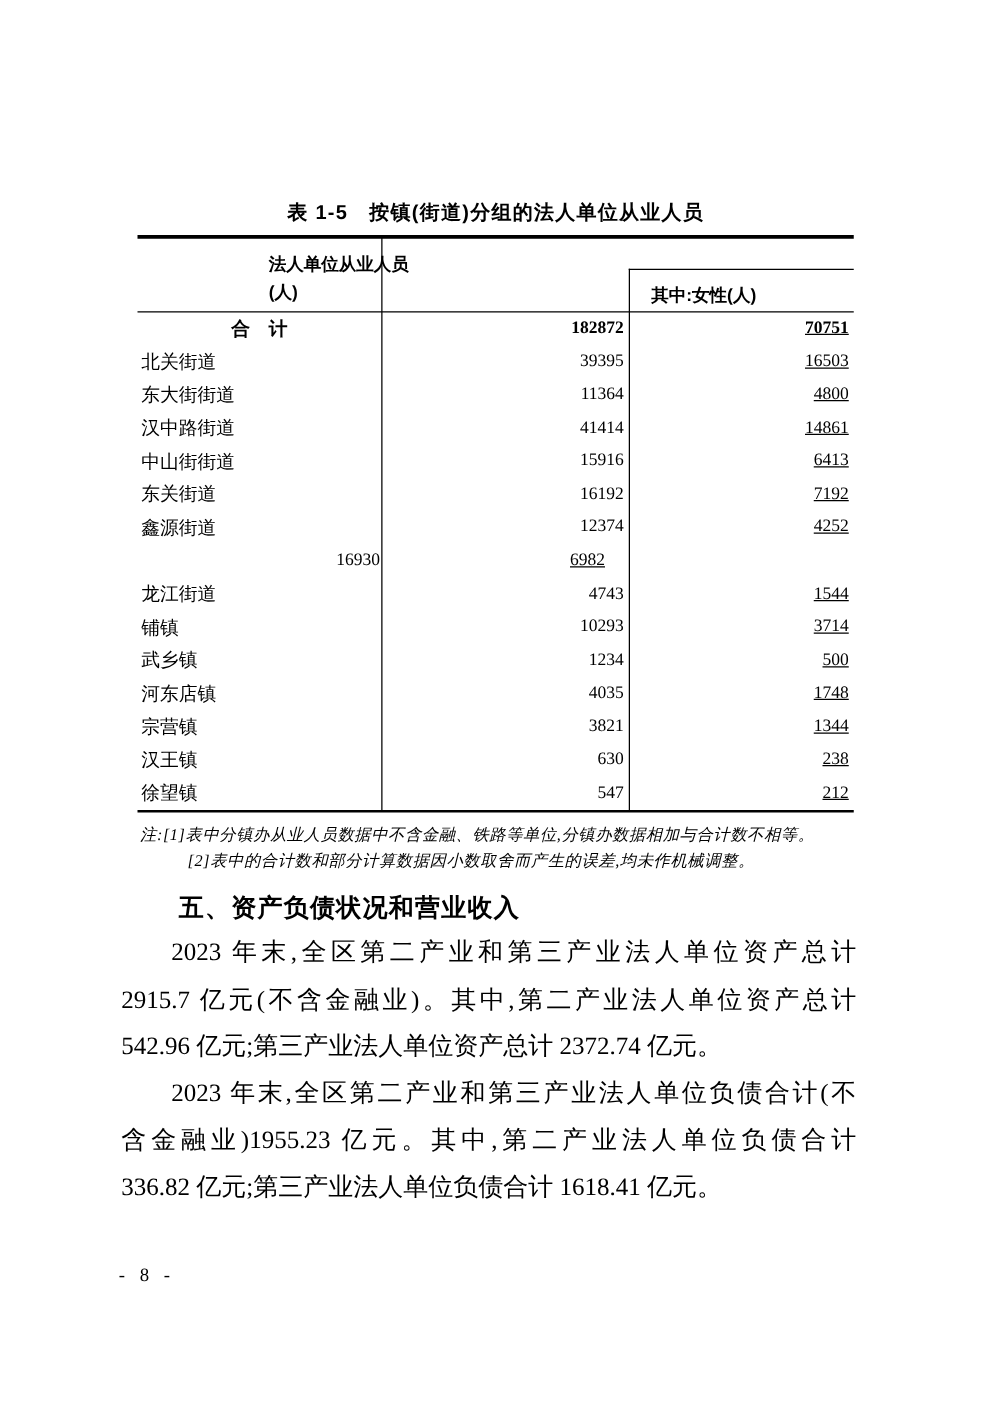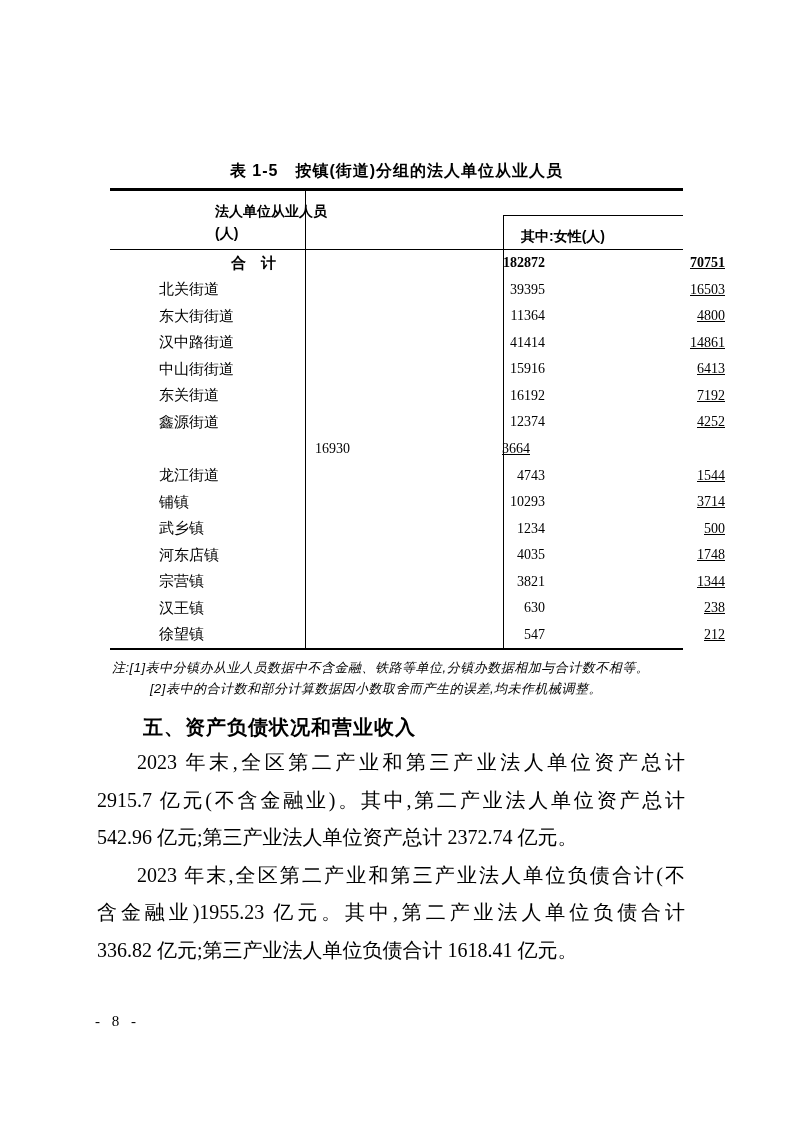--- a/index.html
+++ b/index.html
@@ -28,35 +28,35 @@
   .th {
     position:absolute; font-family:"Liberation Sans","DejaVu Sans",sans-serif;
     font-weight:bold; font-size:14px; line-height:16px; text-align:left;
   }
   .th-emp1 { left:215px; top:203px; width:290px; }
   .th-emp2 { left:215px; top:225px; width:290px; }
   .th-fem  { left:503px; top:228px; width:180px;margin-left:18px; }
   
   .tbody {
     position:absolute; left:110px; top:250px; width:573px; height:398px;
-    display:flex; flex-direction:column;margin-left:46px;
+    display:flex; flex-direction:column;
   }
   .trow { flex:1; display:flex; align-items:center; }
   .c1 { width:195px; box-sizing:border-box; padding-left:3px;
         font-size:15px; }
   .c2 { width:198px; box-sizing:border-box; padding-right:4px;
         text-align:right; font-size:14px; }
   .c3 { width:180px; box-sizing:border-box; padding-right:4px;
         text-align:right; font-size:14px;text-decoration:underline; }
   .trow.r-total .c1 { text-align:center; font-weight:bold; padding-left:0; }
   .trow.r-total .c2, .trow.r-total .c3 { font-weight:bold; }
   
   .tnote {
     position:absolute; font-size:13px; line-height:16px; font-style:italic;
-    font-family:Liberation Sans, sans-serif; letter-spacing:0.5px;
+    font-family:Liberation Serif, serif; letter-spacing:0.5px;
   }
   .tnote1 { left:112px; top:660px; width:575px; }
   .tnote2 { left:150px; top:681px; width:540px; }
   
   .sec-heading {
     position:absolute; left:143px; top:715px;
     font-family:"Liberation Sans","DejaVu Sans",sans-serif;
     font-weight:bold; font-size:20px; line-height:24px; letter-spacing:1px;
   }
   
@@ -122,21 +122,21 @@
       <div class="c2">16192</div>
       <div class="c3">7192</div>
     </div>
     <div class="trow">
       <div class="c1">鑫源街道</div>
       <div class="c2">12374</div>
       <div class="c3">4252</div>
     </div>
     <div class="trow">
       <div class="c2">16930</div>
-      <div class="c3">3664</div>
+      <div class="c3">6982</div>
     </div>
     <div class="trow">
       <div class="c1">龙江街道</div>
       <div class="c2">4743</div>
       <div class="c3">1544</div>
     </div>
     <div class="trow">
       <div class="c1">铺镇</div>
       <div class="c2">10293</div>
       <div class="c3">3714</div>

